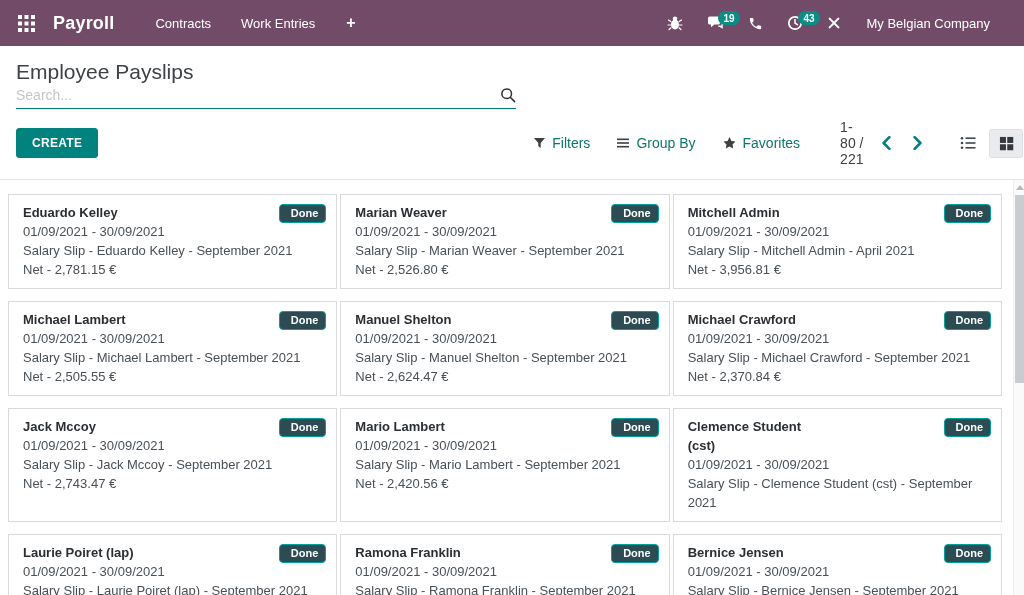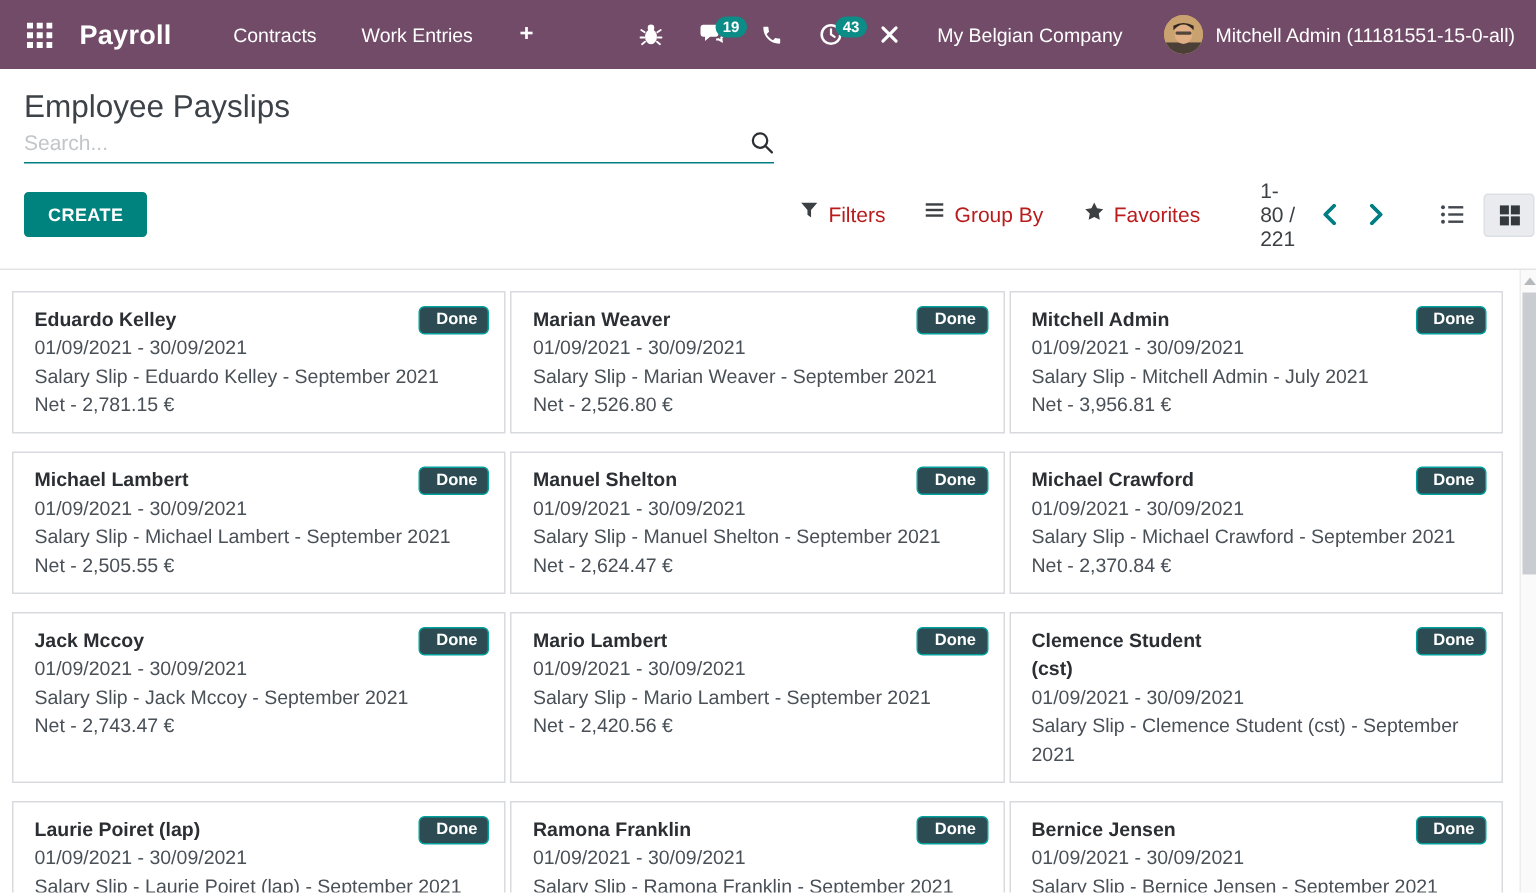--- a/index.html
+++ b/index.html
@@ -32,21 +32,21 @@
   .panel{background:#fff;border-bottom:1px solid #e2e4e6;}
   .panel-top{display:flex;align-items:flex-start;justify-content:flex-end;padding:13px 16px 4px 16px;flex-direction:column;}
   .page-title{font-size:21px;color:#3c4248;font-weight:400;line-height:26px;}
   .searchbox{width:500px;margin-right:0;display:flex;align-items:center;border-bottom:1px solid var(--underline);padding-bottom:3px;}
   .searchbox input{flex:1;border:0;outline:none;font-size:14px;color:var(--text-dark);font-family:"Liberation Sans",sans-serif;padding:2px 0;}
   .searchbox input::placeholder{color:#c3c6c9;}
   .controls{display:flex;align-items:center;padding:6px 16px 12px 16px;}
   .btn-create{background:var(--accent);color:#fff;border:1px solid var(--accent);font-size:12px;font-weight:700;
     letter-spacing:.3px;padding:7px 15px;border-radius:3px;cursor:pointer;font-family:"Liberation Sans",sans-serif;}
   .filters-group{display:flex;align-items:center;gap:27px;margin-left:436px;}
-  .ctl-link{display:flex;align-items:flex-start;gap:7px;font-size:14px;color:#b91c1c;cursor:pointer;white-space:nowrap;}
+  .ctl-link{display:flex;align-items:center;gap:7px;font-size:14px;color:#0f766e;cursor:pointer;white-space:nowrap;}
   .pager{display:flex;align-items:center;gap:16px;margin-left:40px;}
   .pager-value{font-size:14px;color:#3c4043;cursor:pointer;}
   .pager-btn{cursor:pointer;display:flex;align-items:center;padding:2px;}
   .switcher{display:flex;align-items:center;gap:4px;margin-left:26px;}
   .view-btn{width:34px;height:29px;display:flex;align-items:center;justify-content:center;cursor:pointer;border:1px solid transparent;border-radius:3px;}
   .view-btn.active{background:#e9ebee;border-color:#dcdfe3;}
   
   .content{position:relative;height:462px;overflow:hidden;background:#fff;}
   .kanban{display:grid;grid-template-columns:repeat(3,1fr);column-gap:3px;row-gap:12px;padding:14px 22px 0 8px;}
   .card{background:#fff;border:1px solid var(--card-border);padding:8px 14px 9px 14px;position:relative;
@@ -137,32 +137,20 @@
             <path d="M3 3l10 10"></path>
               <path d="M13 3L3 13"></path>
           </g>
         </svg>
       </span>
     </div>
   </div>
 
   <div class="nav-company">My Belgian Company</div>
 
-  <div class="nav-user">
-    <span class="avatar">
-      <svg width="26" height="26" viewBox="0 0 27 27">
-        <rect width="27" height="27" fill="#c9a26f"></rect>
-        <rect y="19" width="27" height="8" fill="#4a4038"></rect>
-        <ellipse cx="13.5" cy="13" rx="6.2" ry="7" fill="#e0af85"></ellipse>
-        <path d="M6.5 10.5 Q13.5 2.5 20.5 10.5 L20.5 7.5 Q13.5 3.5 6.5 7.5 Z" fill="#2e2620"></path>
-        <rect x="8" y="11.5" width="11" height="2.2" rx="1" fill="#222" opacity="0.75"></rect>
-      </svg>
-    </span>
-    <span class="nav-username">Mitchell Admin (11181551-15-0-all)</span>
-  </div>
 </div>
 
 <div class="panel">
   <div class="panel-top">
     <div class="page-title">Employee Payslips</div>
     <div class="searchbox">
       <input type="text" placeholder="Search..." style="">
       <span>
         <svg width="16" height="16" viewBox="0 0 16 16">
           <circle cx="6.7" cy="6.7" r="4.8" fill="none" stroke="#2b2f33" stroke-width="1.5"></circle>
@@ -266,21 +254,21 @@
     <span class="done-badge">Done</span>
     <div class="card-line">01/09/2021 - 30/09/2021</div>
     <div class="card-line">Salary Slip - Marian Weaver - September 2021</div>
     <div class="card-line">Net - 2,526.80 €</div>
   </div>
 
   <div class="card">
     <div class="card-name">Mitchell Admin</div>
     <span class="done-badge">Done</span>
     <div class="card-line">01/09/2021 - 30/09/2021</div>
-    <div class="card-line">Salary Slip - Mitchell Admin - July 2021</div>
+    <div class="card-line">Salary Slip - Mitchell Admin - April 2021</div>
     <div class="card-line">Net - 3,956.81 €</div>
   </div>
 
   <div class="card">
     <div class="card-name">Michael Lambert</div>
     <span class="done-badge">Done</span>
     <div class="card-line">01/09/2021 - 30/09/2021</div>
     <div class="card-line">Salary Slip - Michael Lambert - September 2021</div>
     <div class="card-line">Net - 2,505.55 €</div>
   </div>

